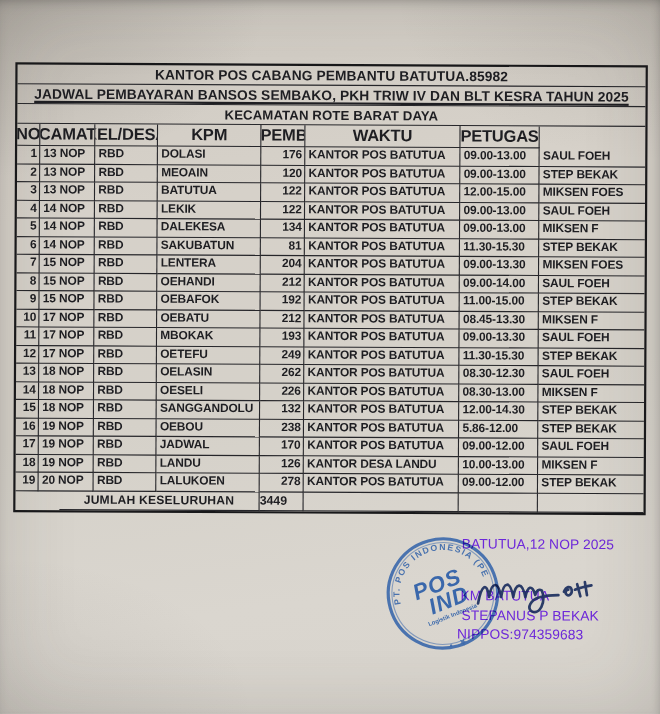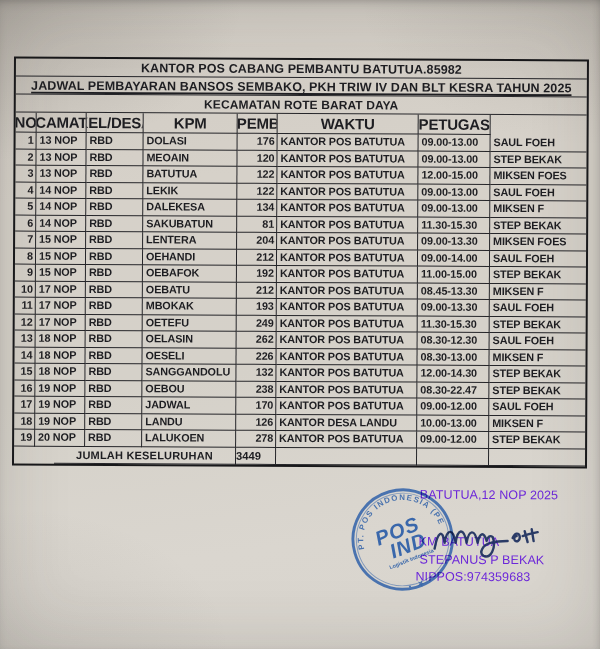--- a/index.html
+++ b/index.html
@@ -225,21 +225,21 @@
           <div class="cell">12.00-14.30</div>
           <div class="cell">STEP BEKAK</div>
         </div>
         <div class="grid trow">
           <div class="cell num">16</div>
           <div class="cell">19 NOP</div>
           <div class="cell">RBD</div>
           <div class="cell">OEBOU</div>
           <div class="cell num">238</div>
           <div class="cell">KANTOR POS BATUTUA</div>
-          <div class="cell">08.30-22.47</div>
+          <div class="cell">5.86-12.00</div>
           <div class="cell">STEP BEKAK</div>
         </div>
         <div class="grid trow">
           <div class="cell num">17</div>
           <div class="cell">19 NOP</div>
           <div class="cell">RBD</div>
           <div class="cell">JADWAL</div>
           <div class="cell num">170</div>
           <div class="cell">KANTOR POS BATUTUA</div>
           <div class="cell">09.00-12.00</div>

